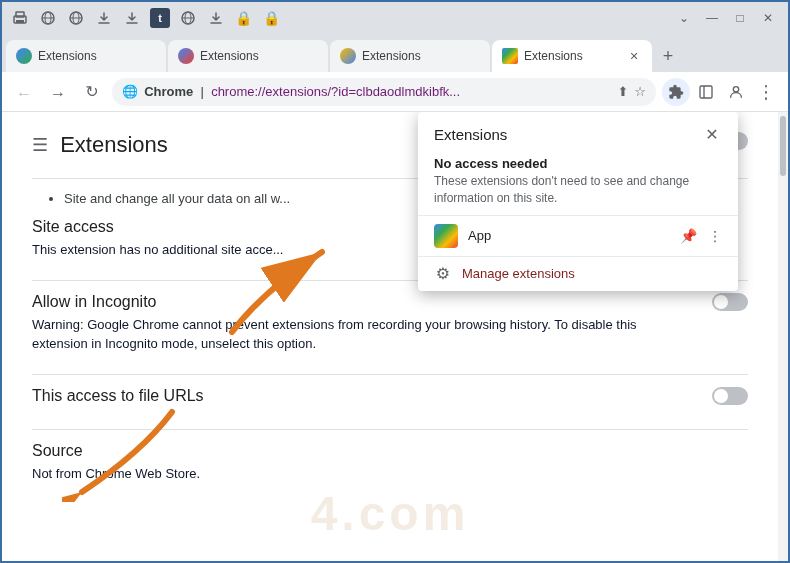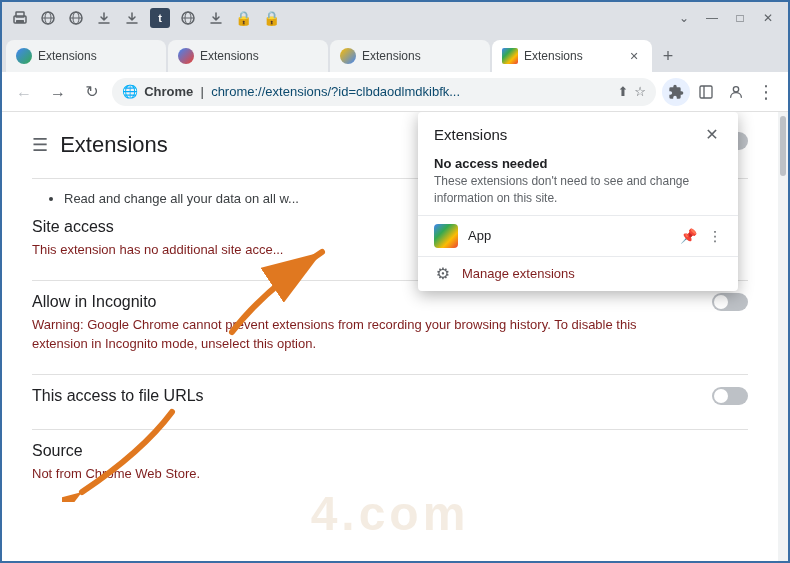--- a/index.html
+++ b/index.html
@@ -267,21 +267,21 @@
 
     .section-title {
       font-size: 16px;
       font-weight: 500;
       color: #202124;
       margin-bottom: 4px;
     }
 
     .section-text {
       font-size: 13px;
-      color: #7f1d1d;
+      color: #0f172a;
       line-height: 1.5;
     }
 
     .section-block {
       margin-bottom: 20px;
     }
 
     .allow-incognito-row {
       display: flex;
       align-items: flex-start;
@@ -543,21 +543,21 @@
   </div>
 
   <div class="address-bar-row">
     <div class="nav-btn disabled">←</div>
     <div class="nav-btn">→</div>
     <div class="nav-btn">↻</div>
 
     <div class="address-field">
       <span style="font-size:13px;">🌐</span>
       <span class="address-text">
-        <strong>Chrome</strong>&nbsp;&nbsp;|&nbsp;&nbsp;<span style="color:#0c4a6e; font-weight:normal;text-align:right;">chrome://extensions/?id=clbdaodlmdkibfk...</span>
+        <strong>Chrome</strong>&nbsp;&nbsp;|&nbsp;&nbsp;<span style="color:#701a75; font-weight:normal;text-align:right;">chrome://extensions/?id=clbdaodlmdkibfk...</span>
       </span>
       <span style="font-size:13px; color:#5f6368;">⬆</span>
       <span style="font-size:13px; color:#5f6368;">☆</span>
     </div>
 
     <div class="toolbar-right">
       <div class="toolbar-icon-btn ext-puzzle-active">
         <svg width="16" height="16" viewBox="0 0 24 24" fill="none">
           <path d="M20.5 11H19V7a2 2 0 00-2-2h-4V3.5A2.5 2.5 0 0010.5 1 2.5 2.5 0 008 3.5V5H4a2 2 0 00-2 2v3.8h1.5a2.7 2.7 0 010 5.4H2V20a2 2 0 002 2h3.8v-1.5a2.7 2.7 0 015.4 0V22H17a2 2 0 002-2v-4h1.5a2.5 2.5 0 000-5z" fill="#5f6368"></path>
         </svg>
@@ -592,21 +592,21 @@
       <div class="dev-mode-row">
         <span>er mode</span>
         <div class="toggle">
           <div class="toggle-thumb"></div>
         </div>
       </div>
 
       <div class="separator"></div>
 
       <ul style="margin-left:16px; margin-bottom:12px;">
-        <li class="bullet-item">Read and change all your data on all w...</li>
+        <li class="bullet-item">Site and change all your data on all w...</li>
       </ul>
 
       <div class="section-block">
         <div class="section-title">Site access</div>
         <div class="section-text">This extension has no additional site acce...</div>
       </div>
 
       <div class="separator"></div>
 
       <div class="section-block allow-incognito-row">

